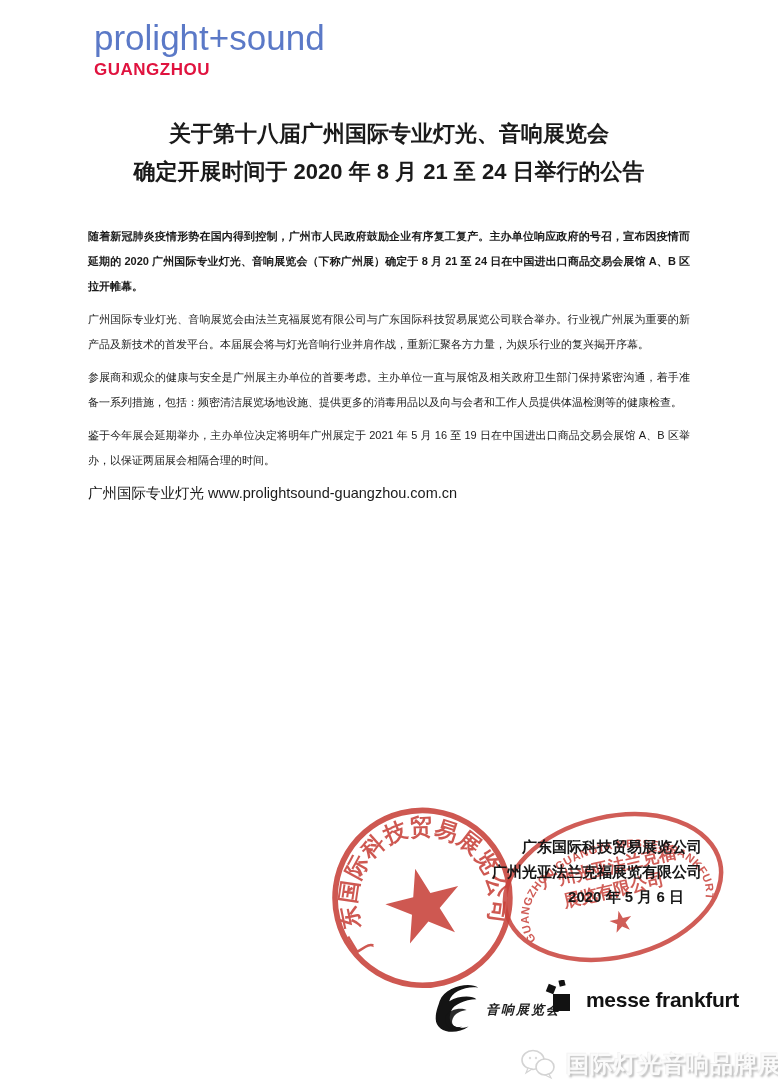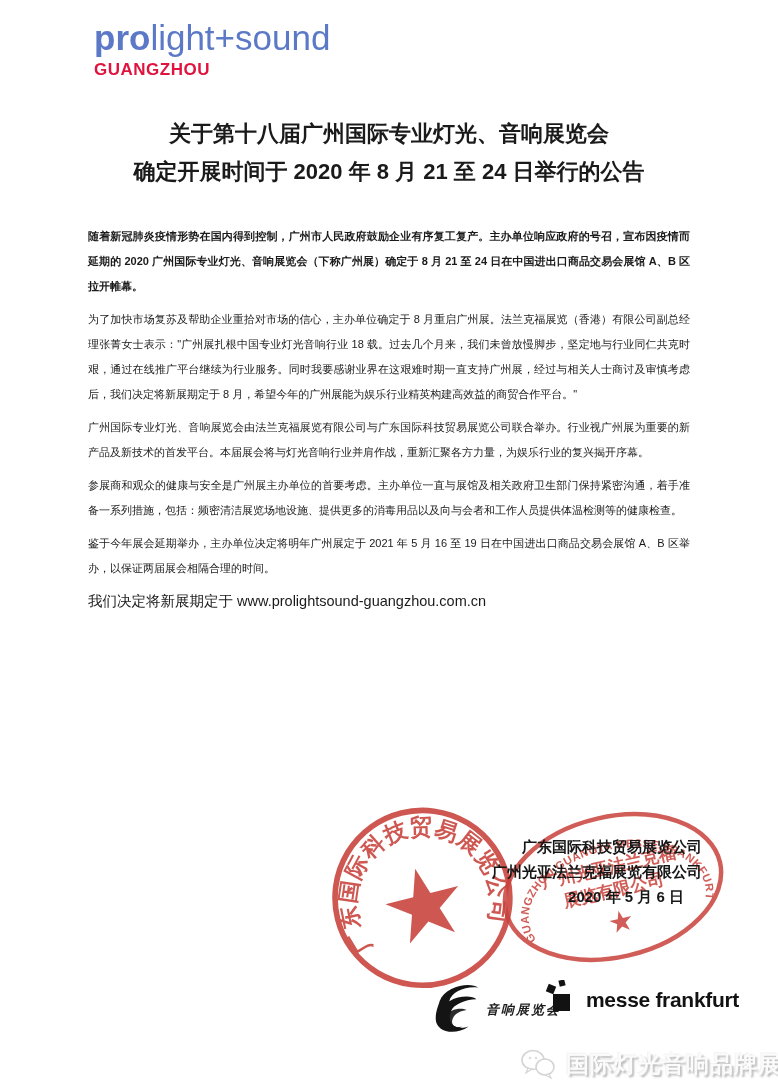--- a/index.html
+++ b/index.html
@@ -3,21 +3,21 @@
 <meta charset="utf-8">
 <style>
   html,body{margin:0;padding:0;background:#fff;}
   .page{
     position:relative;width:778px;height:1091px;background:#ffffff;overflow:hidden;
     font-family:"Liberation Sans",sans-serif;color:#1a1a1a;
   }
   
   .logo{position:absolute;top:20px;left:94px;line-height:1;}
   .logo-line{font-size:35px;color:#5b79c7;letter-spacing:0;}
-  .logo-bold{font-weight:bold;}
+  .logo-bold{font-weight:normal;}
   .logo-city{margin-top:6px;font-size:17px;font-weight:bold;color:#e0133f;letter-spacing:0.5px;}
   
   .title{position:absolute;top:122px;left:0;width:778px;text-align:center;}
   .title div{font-size:22px;font-weight:bold;line-height:24px;}
   .title .t2{margin-top:14px;}
   
   .content{position:absolute;top:224px;left:88px;width:602px;z-index:2;}
   .content p{margin:0 0 8px 0;font-size:11px;line-height:25px;text-align:justify;}
   .content p.bold{font-weight:bold;}
   .link-line{font-size:14.5px;line-height:25px;margin-top:8px;}
@@ -54,25 +54,24 @@
     <div class="logo-city">GUANGZHOU</div>
   </header>
 
   <div class="title">
     <div class="t1">关于第十八届广州国际专业灯光、音响展览会</div>
     <div class="t2">确定开展时间于 2020 年 8 月 21 至 24 日举行的公告</div>
   </div>
 
   <main class="content">
     <p class="bold">随着新冠肺炎疫情形势在国内得到控制，广州市人民政府鼓励企业有序复工复产。主办单位响应政府的号召，宣布因疫情而延期的 2020 广州国际专业灯光、音响展览会（下称广州展）确定于 8 月 21 至 24 日在中国进出口商品交易会展馆 A、B 区拉开帷幕。</p>
-    <p>为了加快市场复苏及帮助企业重拾对市场的信心，主办单位确定于 8 月重启广州展。法兰克福展览（香港）有限公司副总经理张菁女士表示："广州展扎根中国专业灯光音响行业 18 载。过去几个月来，我们未曾放慢脚步，坚定地与行业同仁共克时艰，通过在线推广平台继续为行业服务。同时我要感谢业界在这艰难时期一直支持广州展，经过与相关人士商讨及审慎考虑后，我们决定将新展期定于 8 月，希望今年的广州展能为娱乐行业精英构建高效益的商贸合作平台。"</p>
     <p>广州国际专业灯光、音响展览会由法兰克福展览有限公司与广东国际科技贸易展览公司联合举办。行业视广州展为重要的新产品及新技术的首发平台。本届展会将与灯光音响行业并肩作战，重新汇聚各方力量，为娱乐行业的复兴揭开序幕。</p>
     <p>参展商和观众的健康与安全是广州展主办单位的首要考虑。主办单位一直与展馆及相关政府卫生部门保持紧密沟通，着手准备一系列措施，包括：频密清洁展览场地设施、提供更多的消毒用品以及向与会者和工作人员提供体温检测等的健康检查。</p>
     <p>鉴于今年展会延期举办，主办单位决定将明年广州展定于 2021 年 5 月 16 至 19 日在中国进出口商品交易会展馆 A、B 区举办，以保证两届展会相隔合理的时间。</p>
-    <div class="link-line"><span>我们决定将新展期定于 </span><a class="link-url" href="#">www.prolightsound-guangzhou.com.cn</a></div>
+    <div class="link-line"><span>广州国际专业灯光 </span><a class="link-url" href="#">www.prolightsound-guangzhou.com.cn</a></div>
   </main>
 
   <div class="stamp-left">
     <svg viewBox="0 0 200 200" width="188" height="192">
       <circle cx="100" cy="102" r="93" class="redstroke" stroke-width="6"></circle>
       <defs>
         <path id="leftArc" d="M 36,140 A 72,72 0 1 1 164,140"></path>
       </defs>
       <text font-size="24" font-weight="bold" letter-spacing="1" class="red">
         <textPath href="#leftArc" startOffset="0">广东国际科技贸易展览公司</textPath>

